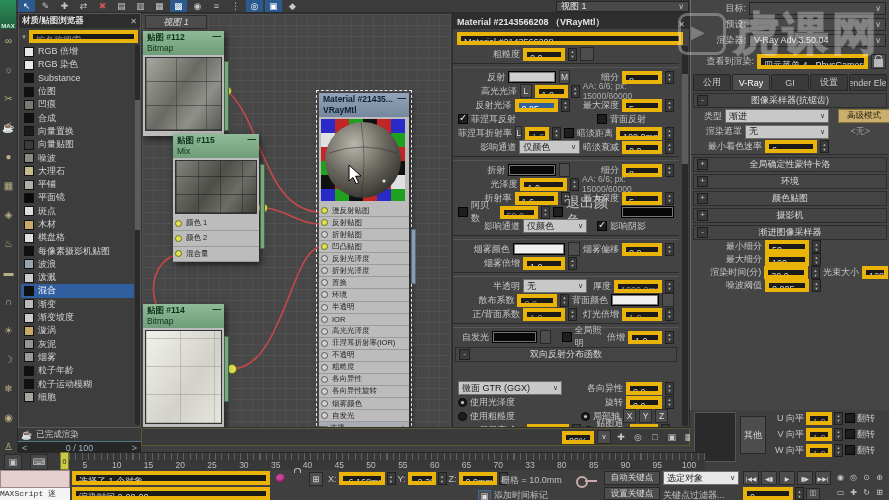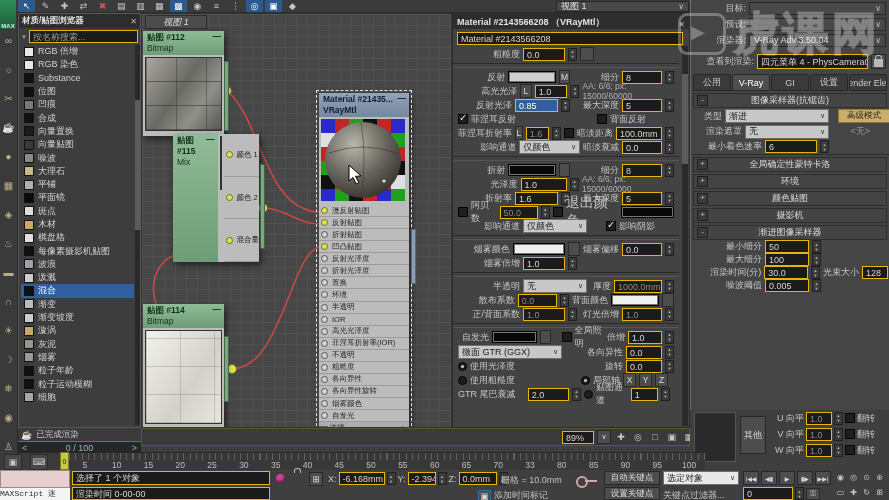--- a/index.html
+++ b/index.html
@@ -1,20 +1,20 @@
 <!DOCTYPE html>
 <html><head>
 <meta charset="utf-8">
 <style>
   html,body{margin:0;padding:0;background:#222}
   #stage{position:relative;width:889px;height:500px;background:#3f3f3f;overflow:hidden;
          font-family:"Liberation Sans",sans-serif;color:#ccc;font-size:10px;-webkit-user-select:none}
   .abs{position:absolute;box-sizing:border-box}
   
-  .f{background:#1b1b1b;color:#d6d6d6;border:1px solid #eab308;height:13px;font-size:9px;line-height:12px;
+  .f{background:#1b1b1b;color:#d6d6d6;border:4px solid #eab308;height:13px;font-size:9px;line-height:12px;
      padding:0 3px;box-sizing:border-box;white-space:nowrap;overflow:hidden}
   .f.sel{background:#2f5f9e;color:#fff}
   .spin{width:9px;height:13px;background:#3a3a3a;border:1px solid #202020;box-sizing:border-box;
         display:inline-flex;flex-direction:column;align-items:center;justify-content:center;color:#b5b5b5;flex:0 0 9px}
   .spin::before{content:"▲";font-size:4px;line-height:5px}
   .spin::after{content:"▼";font-size:4px;line-height:5px}
   .chk{width:10px;height:10px;background:#1e1e1e;border:1px solid #050505;box-sizing:border-box;position:relative;flex:0 0 10px}
   .chk.on::after{content:"✓";position:absolute;left:0;top:-3px;color:#d8e6f5;font-size:10px}
   .rad{width:9px;height:9px;border-radius:50%;background:#1e1e1e;border:1px solid #050505;box-sizing:border-box;position:relative;flex:0 0 9px}
   .rad.on::after{content:"";position:absolute;inset:2px;border-radius:50%;background:#cfcfcf}
@@ -276,21 +276,21 @@
         <div style="font-weight:normal">Bitmap</div>
         <span class="nmin">—</span>
       </div>
       <div class="thumb" style="height:72px;background-color:#8e8e88;background-image:
         repeating-linear-gradient(0deg,rgba(40,40,40,.5) 0 1px,transparent 1px 24px),
         repeating-linear-gradient(90deg,rgba(40,40,40,.4) 0 1px,transparent 1px 30px),
         linear-gradient(125deg,#a8a8a0,#6a6a64 45%,#90908a 70%,#585852)"></div>
     </div>
     <div class="sidetab" style="left:82px;top:47px;height:70px"></div>
 
-    <div class="node" style="left:31px;top:120px;width:86px;height:128px;display:flex;">
+    <div class="node" style="left:31px;top:120px;width:86px;height:128px;display:flex;flex-direction:column">
       <div class="nhead">
         <div>贴图 #115</div>
         <div style="font-weight:normal">Mix</div>
         <span class="nmin">—</span>
       </div>
       <div class="thumb" style="height:52px;background-color:#6e6e68;background-image:
         repeating-linear-gradient(0deg,rgba(25,25,25,.5) 0 1px,transparent 1px 18px),
         repeating-linear-gradient(90deg,rgba(25,25,25,.4) 0 1px,transparent 1px 22px),
         linear-gradient(125deg,#84847e,#4e4e48 45%,#6e6e68 70%,#3e3e38)"></div>
       <div style="flex:1;display:flex;flex-direction:column">
@@ -581,21 +581,21 @@
             <span class="chk"></span>
           <span style="font-size:14px;color:#c6c6c6">退出颜色</span>
           <span class="sw" style="width: 56px; background: rgb(8, 8, 8);"></span>
           </span>
       </div>
       <div class="prow">
         <span class="lab" style="width:62px">影响通道</span>
         <span class="ddl" style="width:64px">
             <span>仅颜色</span>
           </span>
-        <span class="rgrp" style="margin-right:19px">
+        <span class="rgrp" style="margin-right:28px">
             <span class="chk on"></span>
           <span style="font-size:9px;color:#c6c6c6">影响阴影</span>
           </span>
       </div>
       <div class="sep"></div>
 
       <div class="prow">
         <span class="lab" style="width:62px">烟雾颜色</span>
         <span class="sw" style="width: 62px; background: rgb(240, 240, 240);"></span>
         <span class="btn" style="width:14px"></span>
@@ -651,21 +651,24 @@
         <span class="btn" style="width:13px"></span>
         <span class="chk" style="margin-left:8px"></span>
         <span style="font-size:9px;color:#c6c6c6">全局照明</span>
         <span class="rgrp">
             <span class="lab">倍增</span>
           <span class="f" style="width:34px">1.0</span>
             <span class="spin"></span>
           </span>
       </div>
 
-      <div class="prow" style="margin-top:1px">
+      <div class="roll open" style="margin-top:3px">
+          <span>双向反射分布函数</span>
+        </div>
+      <div class="prow" style="margin-top:19px">
         <span class="ddl" style="width:104px">
             <span>微面 GTR (GGX)</span>
           </span>
         <span class="rgrp">
             <span class="lab">各向异性</span>
           <span class="f" style="width:36px">0.0</span>
             <span class="spin"></span>
           </span>
       </div>
       <div class="prow">

